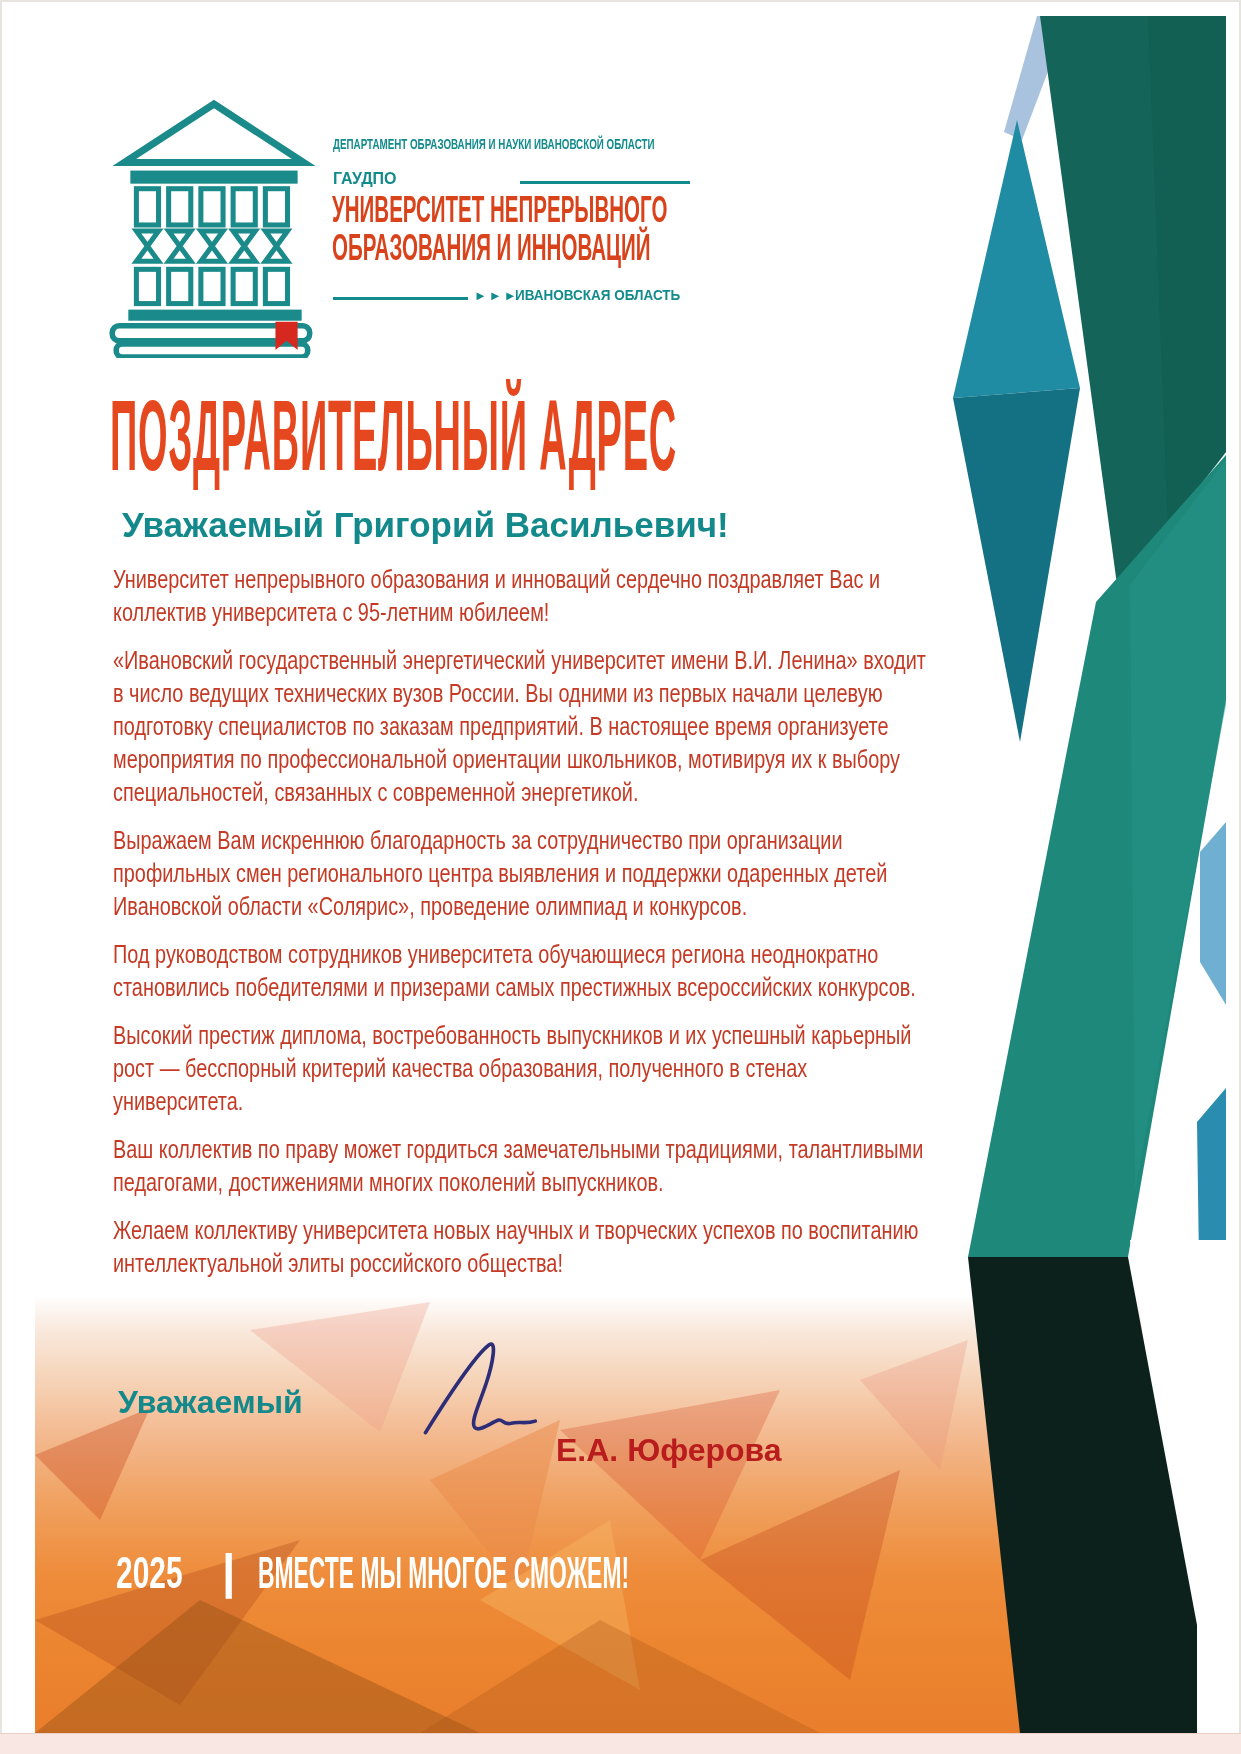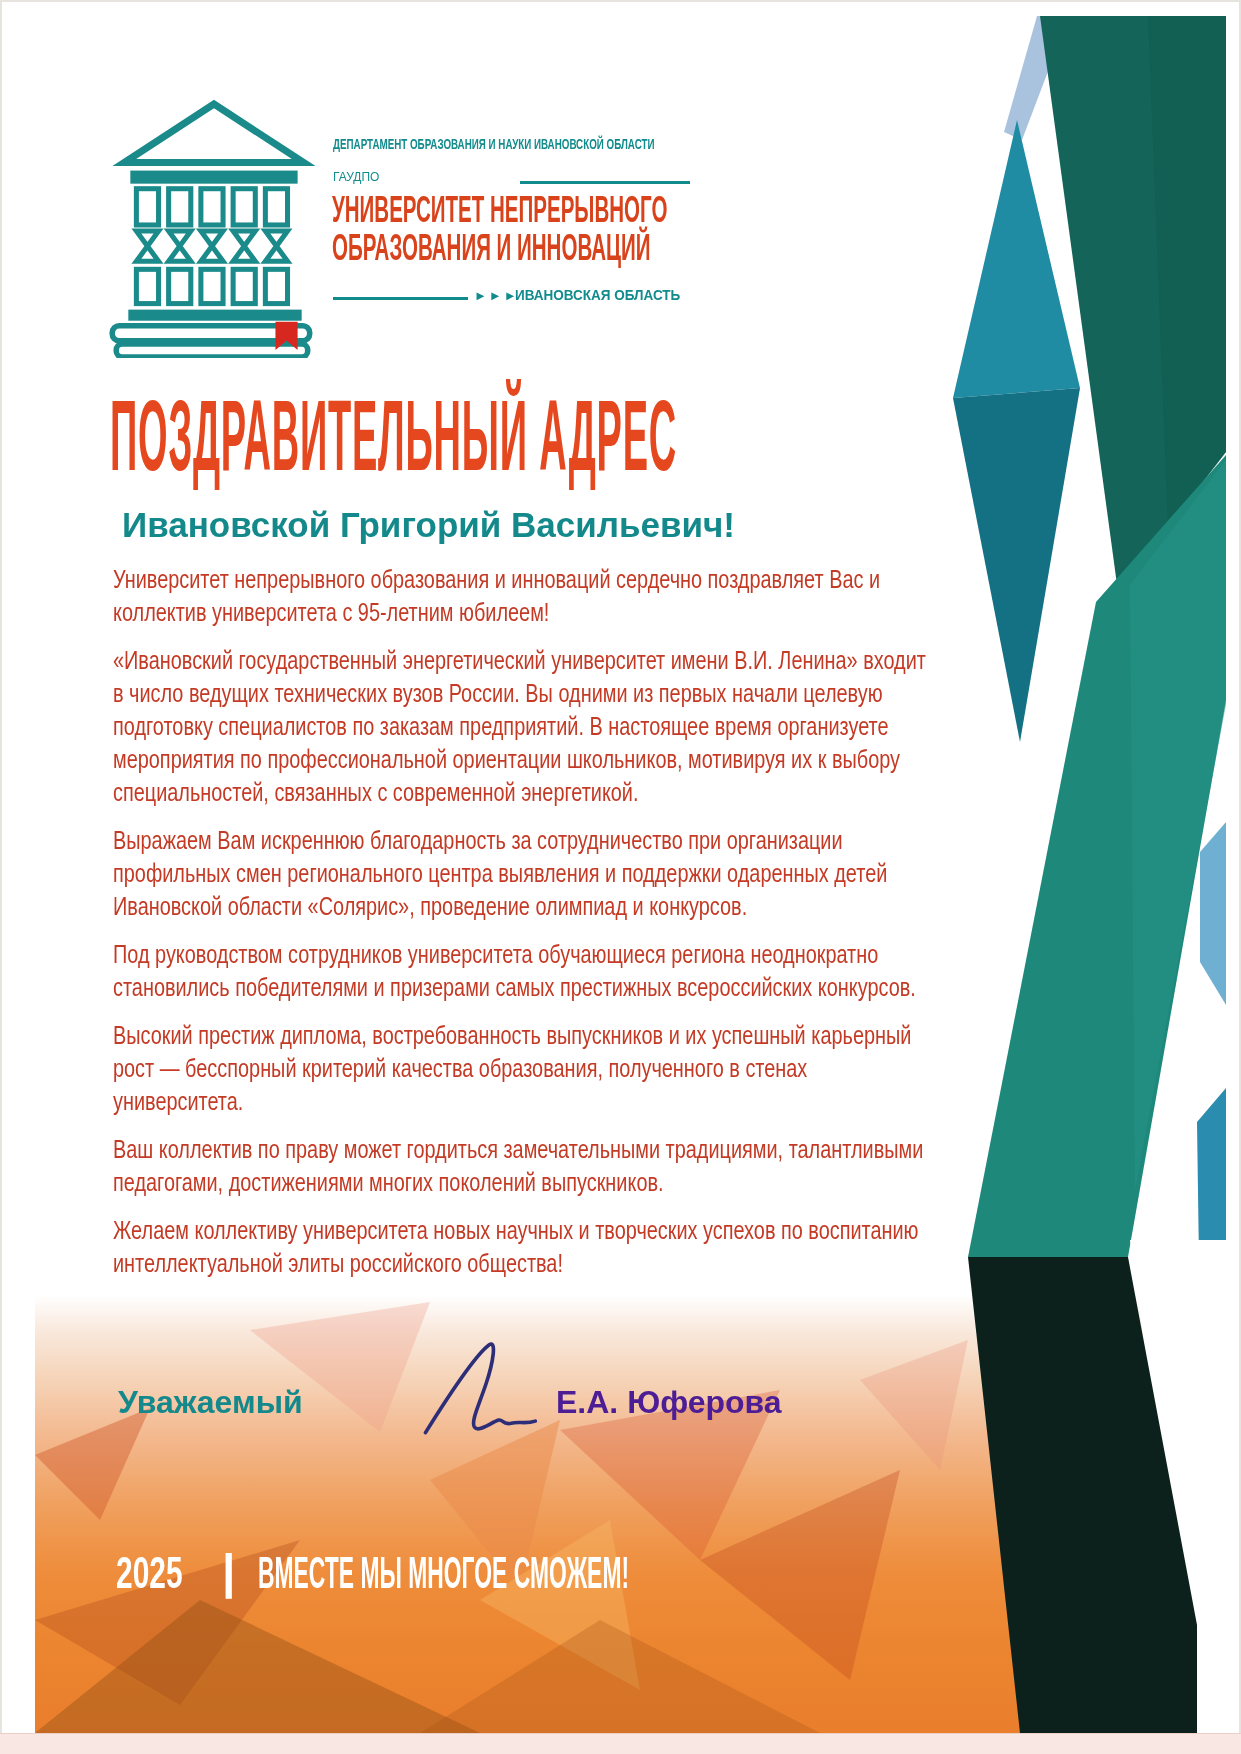--- a/index.html
+++ b/index.html
@@ -24,21 +24,21 @@
   }
   .art { position:absolute; left:0; top:0; width:1241px; height:1754px; z-index:2; }
   .scan-strip {
     position:absolute; left:0; top:1733px; width:1241px; height:21px;
     background:#f8e7e2; border-top:1px solid #eccfc6; z-index:4;
   }
   
   .logo { position:absolute; left:106px; top:96px; width:222px; height:262px; z-index:3; }
   .hdr { position:absolute; z-index:5; white-space:nowrap; transform-origin:left top; }
   .dept      { left:333px; top:136px; font-size:14px; font-weight:bold; color:#128b8d; transform:scaleX(0.70); }
-  .gaudpo    { left:333px; top:170px; font-size:12px; font-weight:normal; color:#128b8d; }
+  .gaudpo    { left:333px; top:170px; font-size:16px; font-weight:bold; color:#128b8d; }
   .rule-top  { position:absolute; left:520px; top:181px; width:170px; height:3px; background:#128b8d; z-index:5; }
   .univ1     { left:332px; top:192px; font-size:36px; line-height:36px; font-weight:bold; color:#d8431c; transform:scaleX(0.57); }
   .univ2     { left:332px; top:230px; font-size:36px; line-height:36px; font-weight:bold; color:#d8431c; transform:scaleX(0.57); }
   .rule-bot  { position:absolute; left:333px; top:297px; width:135px; height:3px; background:#128b8d; z-index:5; }
   .arrows    { left:474px; top:288px; font-size:13px; color:#128b8d; letter-spacing:2px; }
   .region    { left:515px; top:286px; font-size:15px; font-weight:bold; color:#128b8d; transform:scaleX(0.90); }
   
   .doc-title {
     position:absolute; left:110px; top:385px; z-index:5; white-space:nowrap;
     font-size:100px; line-height:1; font-weight:bold; color:#e5481f;
@@ -49,21 +49,21 @@
     font-size:35px; font-weight:bold; color:#14898c;
   }
   .body-text {
     position:absolute; left:113px; top:563px; width:1065px; z-index:5;
     transform:scaleX(0.765); transform-origin:left top;
     font-size:26px; line-height:33px; color:#c43a24;
   }
   .body-text p { margin:0 0 15px 0; }
   
   .sig-role { position:absolute; left:118px; top:1384px; z-index:5; font-size:32px; font-weight:bold; color:#14898c; }
-  .sig-name { position:absolute; left:556px; top:1384px; z-index:5; font-size:32px; font-weight:bold; color:#4c1d95; }
+  .sig-name { position:absolute; left:556px; top:1432px; z-index:5; font-size:32px; font-weight:bold; color:#b91c1c; }
   .sig-ink  { position:absolute; left:398px; top:1326px; width:170px; height:115px; z-index:6; }
   
   .ft { position:absolute; z-index:5; white-space:nowrap; color:#ffffff; font-weight:bold; transform-origin:left top; }
   .ft-year    { left:116px; top:1548px; font-size:44px; transform:scaleX(0.68); }
   .ft-divider { left:222px; top:1544px; font-size:48px; }
   .ft-slogan  { left:258px; top:1548px; font-size:44px; transform:scaleX(0.52); }
 </style>
 </head>
 <body>
 
@@ -134,21 +134,21 @@
   <div class="hdr dept">ДЕПАРТАМЕНТ ОБРАЗОВАНИЯ И НАУКИ ИВАНОВСКОЙ ОБЛАСТИ</div>
   <div class="hdr gaudpo">ГАУДПО</div>
   <div class="rule-top"></div>
   <div class="hdr univ1">УНИВЕРСИТЕТ НЕПРЕРЫВНОГО</div>
   <div class="hdr univ2">ОБРАЗОВАНИЯ И ИННОВАЦИЙ</div>
   <div class="rule-bot"></div>
   <div class="hdr arrows">►►►</div>
   <div class="hdr region">ИВАНОВСКАЯ ОБЛАСТЬ</div>
 
   <div class="doc-title">ПОЗДРАВИТЕЛЬНЫЙ АДРЕС</div>
-  <div class="salutation">Ивановской Григорий Васильевич!</div>
+  <div class="salutation">Уважаемый Григорий Васильевич!</div>
 
   <div class="body-text">
     <p>Университет непрерывного образования и инноваций сердечно поздравляет Вас и коллектив университета с 95-летним юбилеем!</p>
     <p>«Ивановский государственный энергетический университет имени В.И. Ленина» входит в число ведущих технических вузов России. Вы одними из первых начали целевую подготовку специалистов по заказам предприятий. В настоящее время организуете мероприятия по профессиональной ориентации школьников, мотивируя их к выбору специальностей, связанных с современной энергетикой.</p>
     <p>Выражаем Вам искреннюю благодарность за сотрудничество при организации профильных смен регионального центра выявления и поддержки одаренных детей Ивановской области «Солярис», проведение олимпиад и конкурсов.</p>
     <p>Под руководством сотрудников университета обучающиеся региона неоднократно становились победителями и призерами самых престижных всероссийских конкурсов.</p>
     <p>Высокий престиж диплома, востребованность выпускников и их успешный карьерный рост — бесспорный критерий качества образования, полученного в стенах университета.</p>
     <p>Ваш коллектив по праву может гордиться замечательными традициями, талантливыми педагогами, достижениями многих поколений выпускников.</p>
     <p>Желаем коллективу университета новых научных и творческих успехов по воспитанию интеллектуальной элиты российского общества!</p>
   </div>

